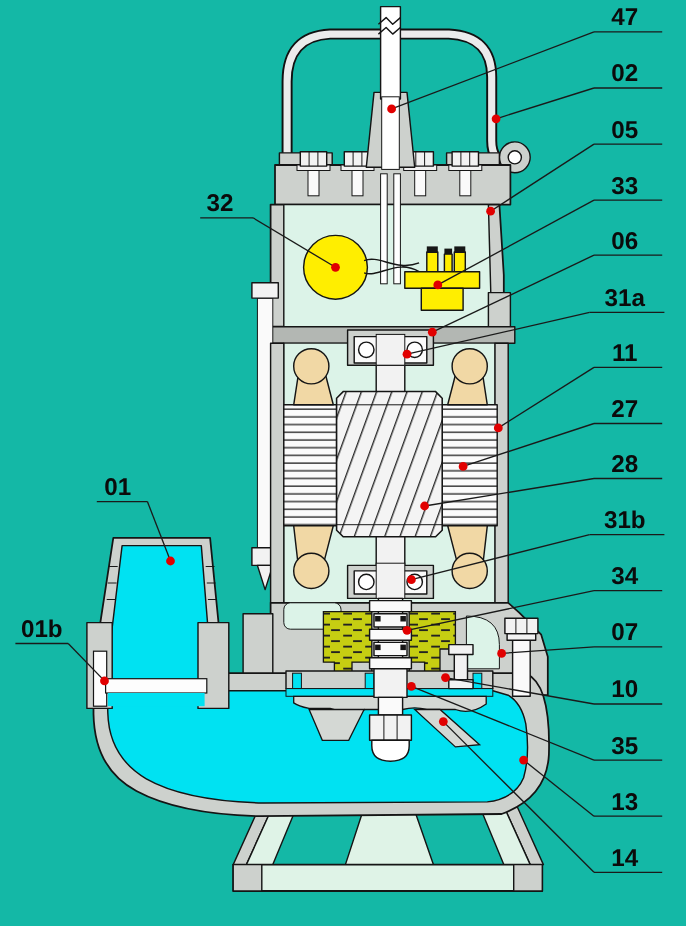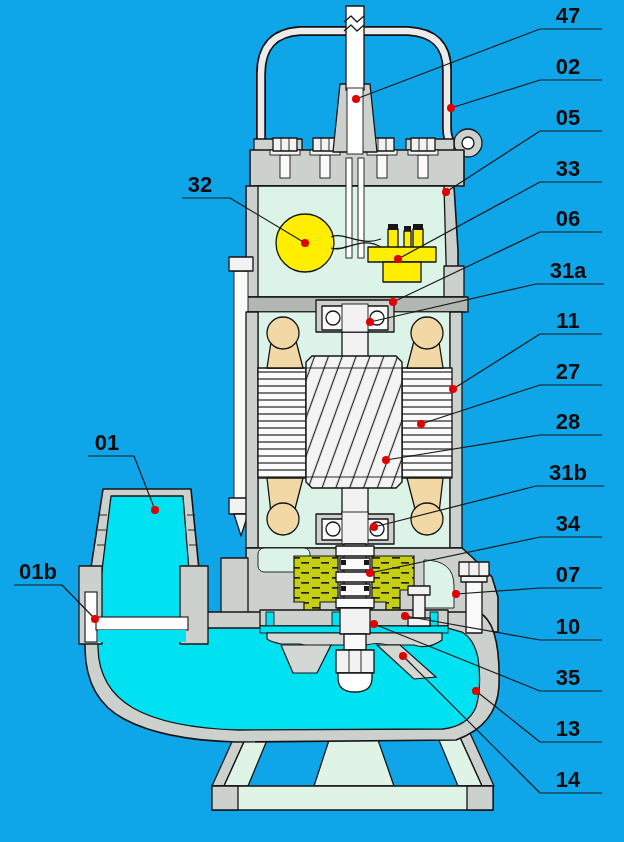--- a/index.html
+++ b/index.html
@@ -1,16 +1,16 @@
 <!DOCTYPE html>
 <html style="--casing: #cdd1cd; --casing_dark: #b3b7b3; --interior: #dcf3e8; --water: #00e2f2; --windings: #f1d8a5; --oil: #c6ce12; --component_yellow: #ffee00; --metal_light: #f2f2f2; --base: #dff3e7; --dot: #e10000;"><head>
 <meta charset="utf-8">
 <style>
   html,body{margin:0;padding:0;background:#ffffff;}
-  #stage{position:relative;width:624px;height:842px;background:#0ea5e9;overflow:hidden;
+  #stage{position:relative;width:624px;height:842px;background:#14b8a6;overflow:hidden;
          font-family:"Liberation Sans", sans-serif;}
   svg{position:absolute;left:0;top:0;}
   .ln{stroke:#151515;stroke-width:1.3;stroke-linejoin:round;}
   .ln2{stroke:#151515;stroke-width:1.6;stroke-linejoin:round;}
   .thin{stroke:#151515;stroke-width:0.9;}
   .nofill{fill:none;}
   .casing{fill:var(--casing,#cdd1cd);}
   .dark{fill:var(--casing_dark,#b3b7b3);}
   .mint{fill:var(--interior,#dcf3e8);}
   .cyan{fill:var(--water,#00e2f2);}

